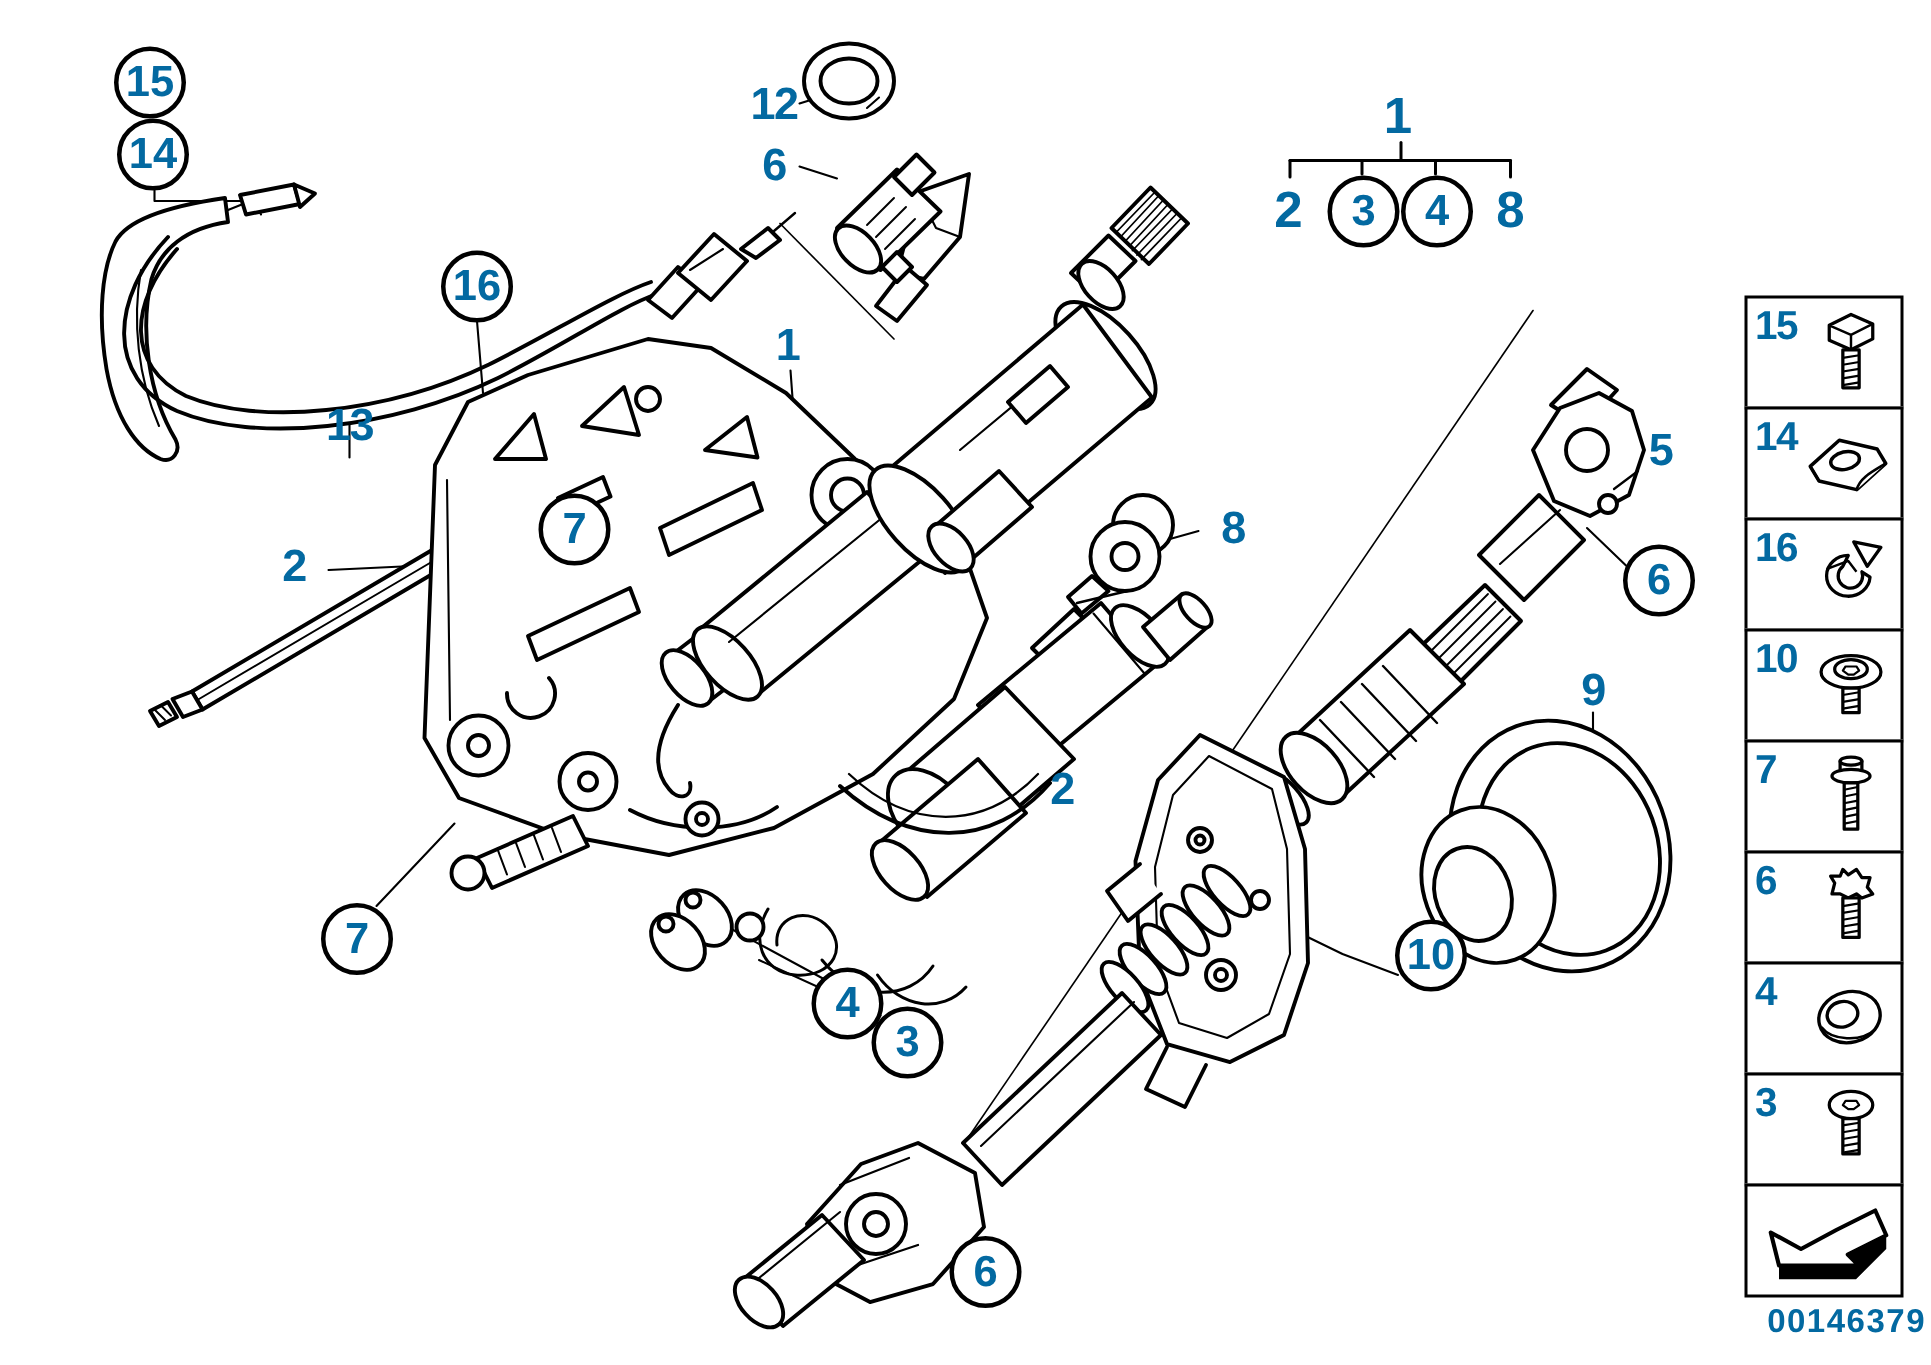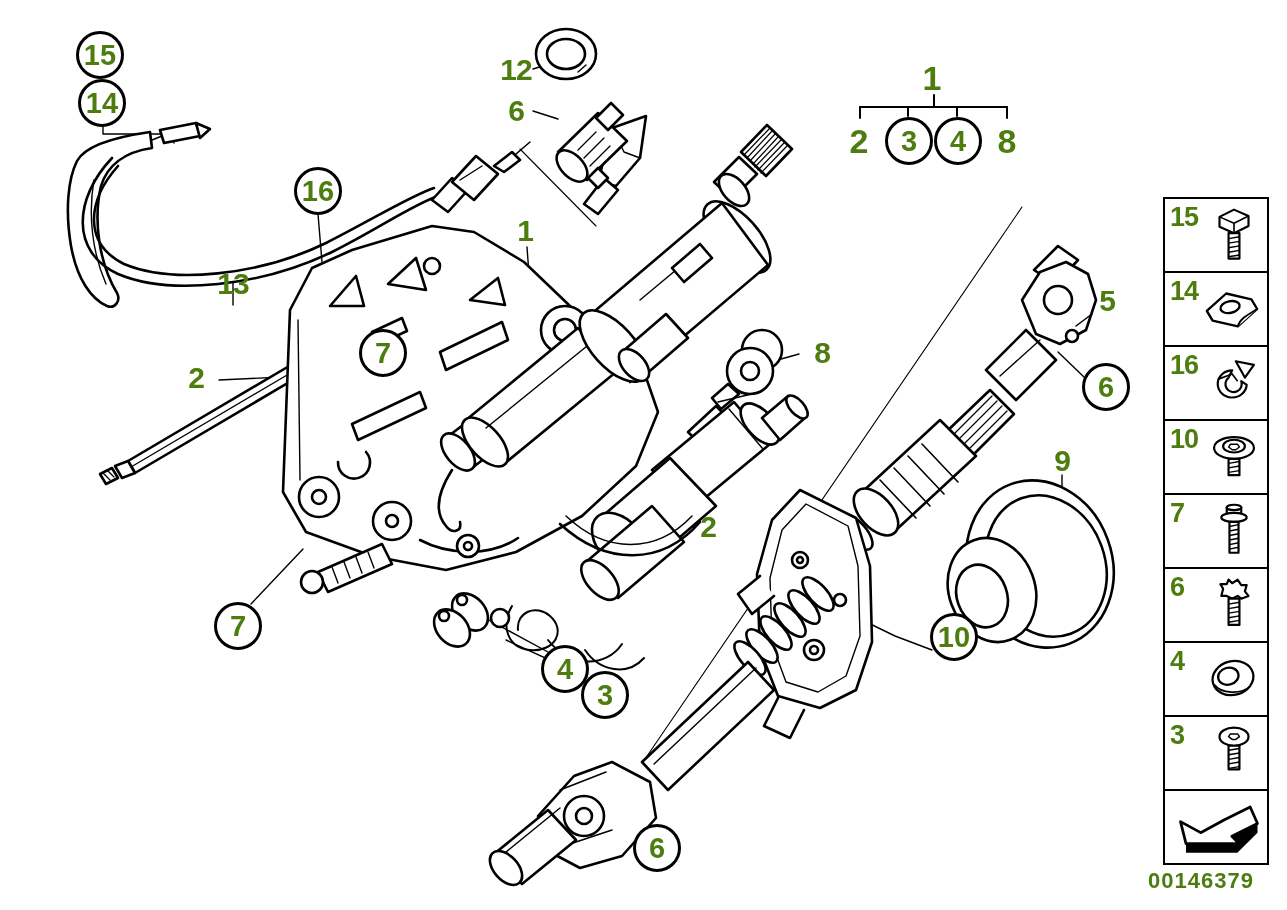--- a/index.html
+++ b/index.html
@@ -1,32 +1,32 @@
 <!DOCTYPE html>
 <html><head>
 <meta charset="utf-8">
 <style>
   html,body{margin:0;padding:0;background:#ffffff;}
   #stage{position:relative;width:1287px;height:910px;background:#ffffff;overflow:hidden;
-         font-family:"Liberation Sans", sans-serif;color:#4d7c0f;}
+         font-family:"Liberation Sans", sans-serif;color:#0369a1;}
   #art{position:absolute;left:0;top:0;}
   
   .callout{position:absolute;font-weight:bold;line-height:1;white-space:nowrap;}
   .plain{transform:translate(-50%,-50%);font-size:30px;letter-spacing:-1px;}
   .circled{width:48px;height:48px;border:3px solid #000;border-radius:50%;
            background:#fff;display:flex;align-items:center;justify-content:center;
            font-size:29px;box-sizing:border-box;}
   .legend-label{position:absolute;font-weight:bold;font-size:34px;transform:translate(-50%,-50%);}
   
   .sbox{position:absolute;left:1163px;width:106px;height:76px;border:2px solid #000;
         background:#fff;box-sizing:border-box;display:flex;align-items:flex-start;}
   .sbox .num{font-weight:bold;font-size:27px;padding:3px 0 0 5px;letter-spacing:-1px;}
   .sbox svg{margin:4px 4px 0 auto;}
   .sbox.arrowbox{align-items:center;justify-content:center;}
-  #docnum{position:absolute;left:1148px;top:868px;width:136px;text-align:left;
+  #docnum{position:absolute;left:1148px;top:868px;width:136px;text-align:right;
           font-size:22px;font-weight:bold;letter-spacing:1px;}
 </style>
 </head>
 <body>
 
 <div id="stage">
 
   <svg id="art" width="1287" height="910" viewBox="0 0 1287 910">
     <g fill="none" stroke="#000" stroke-width="2.6" stroke-linecap="round" stroke-linejoin="round">
 

